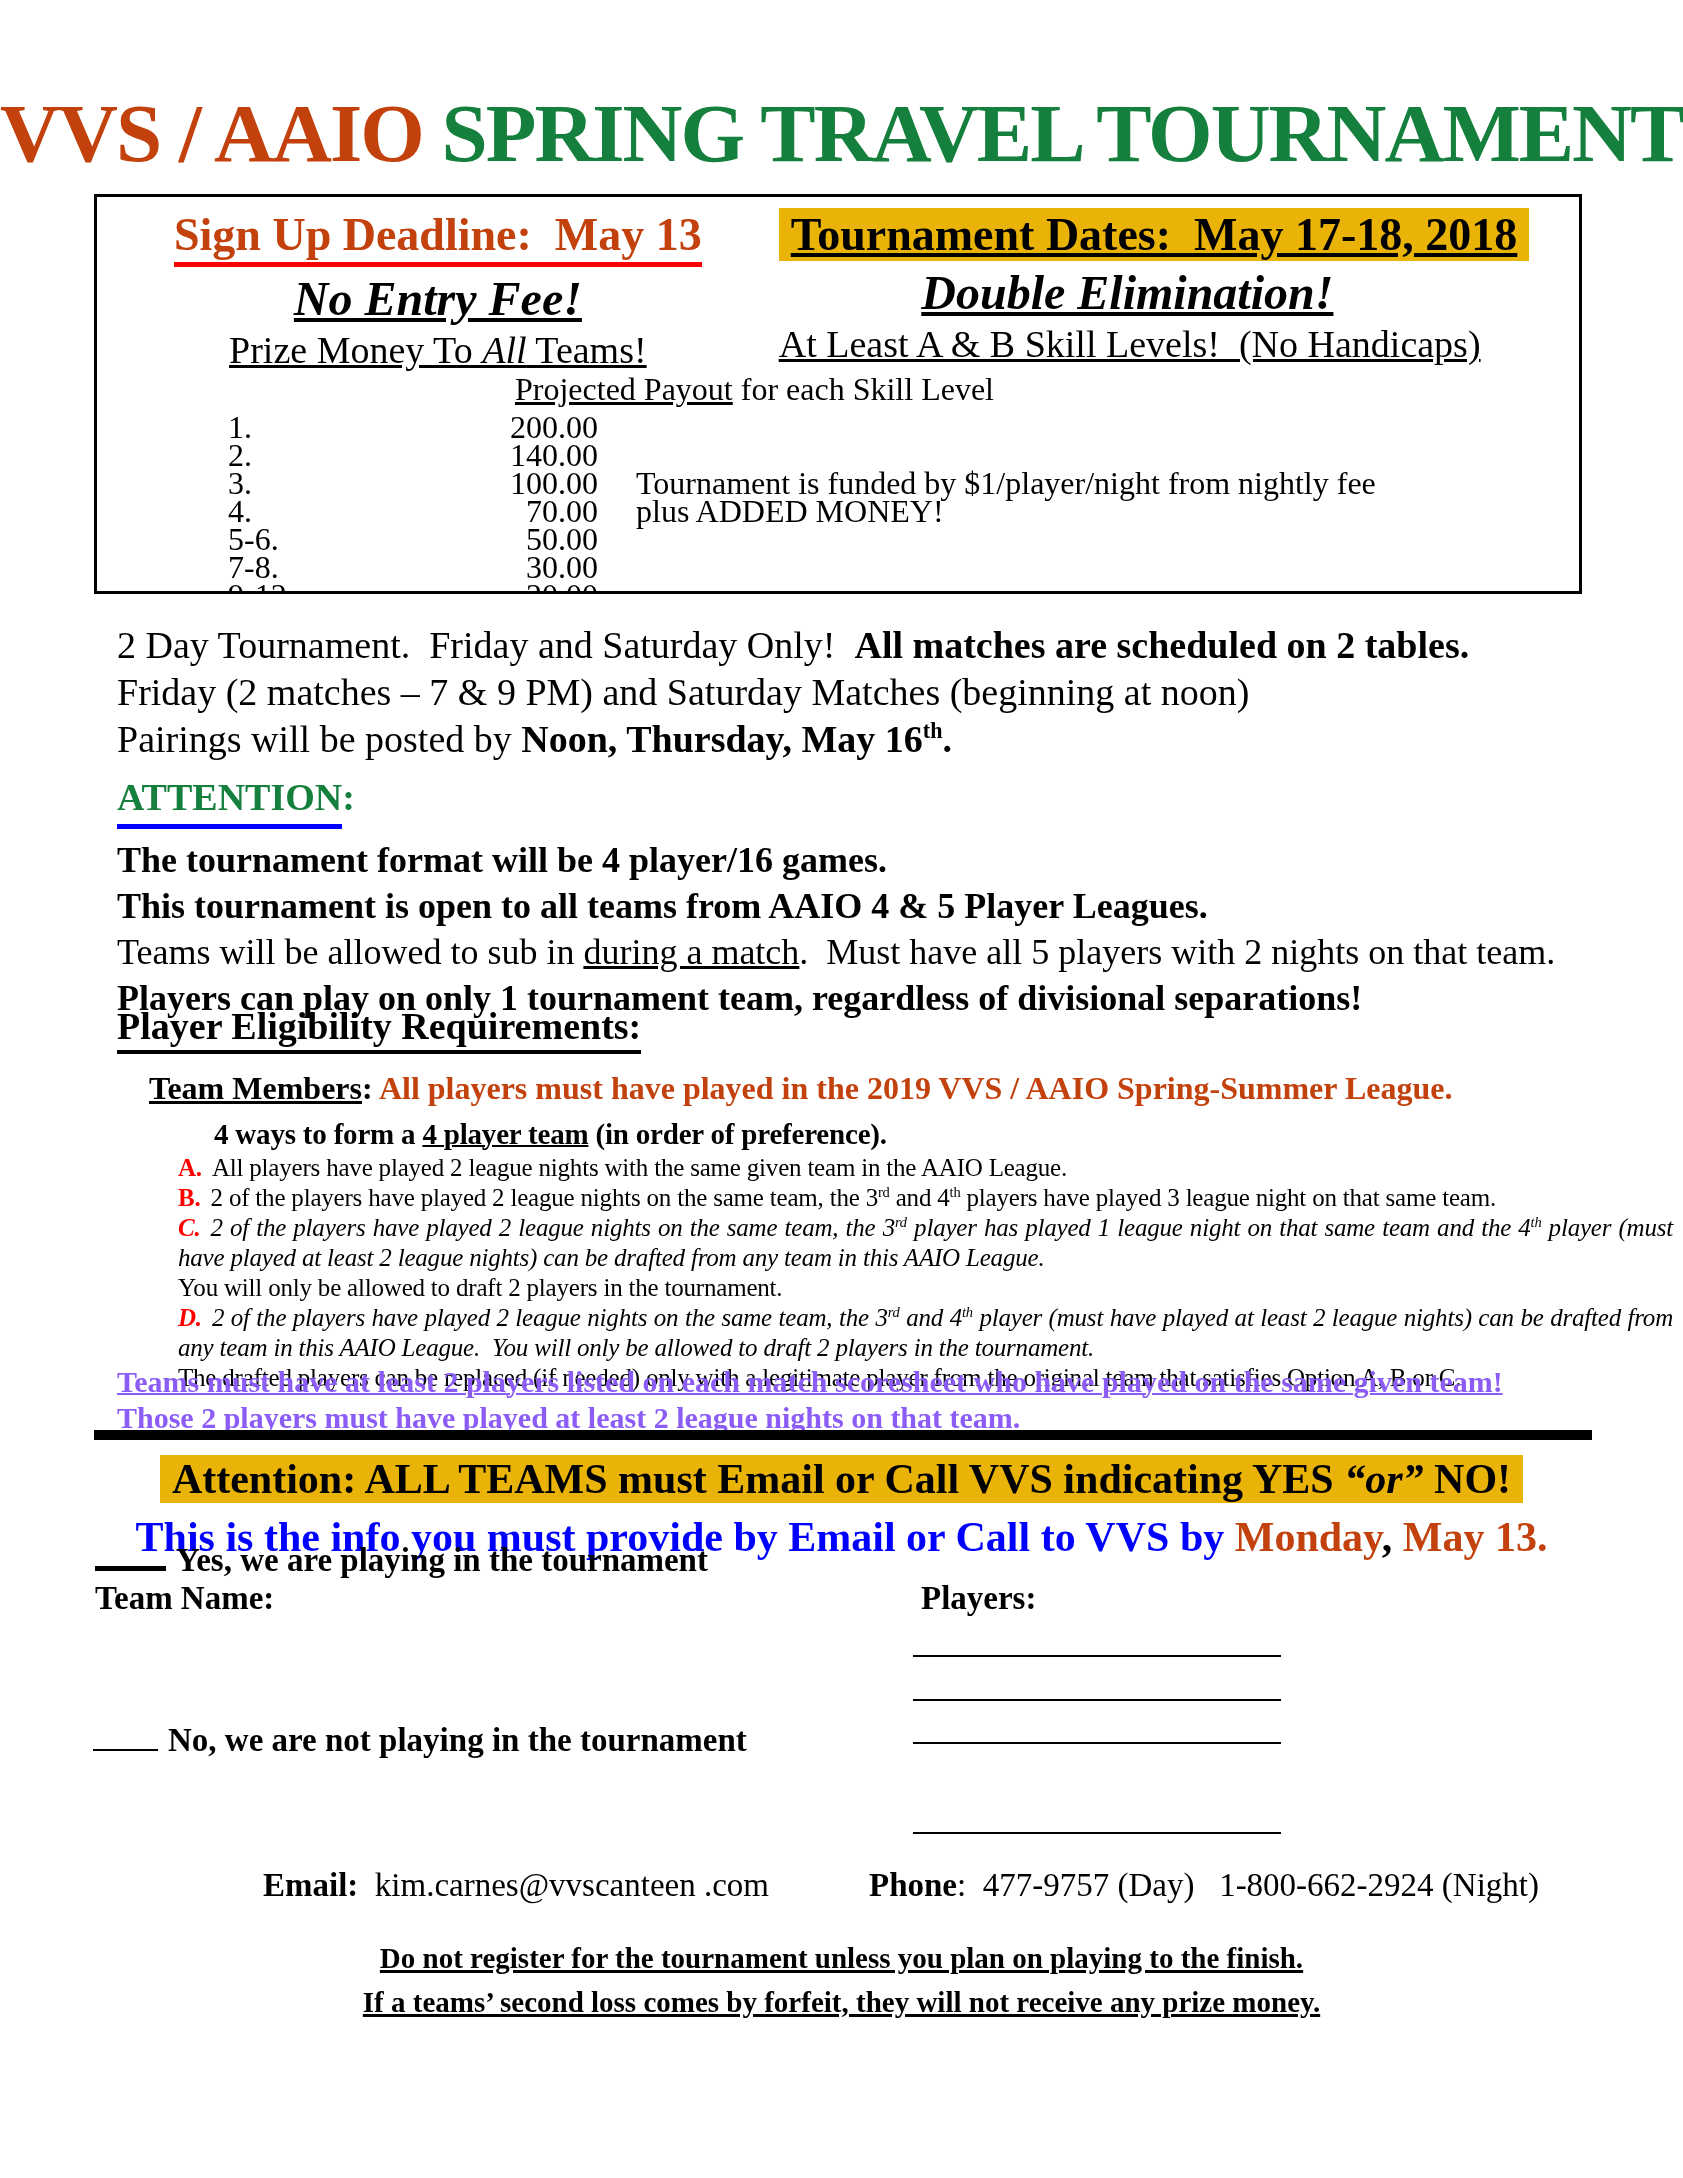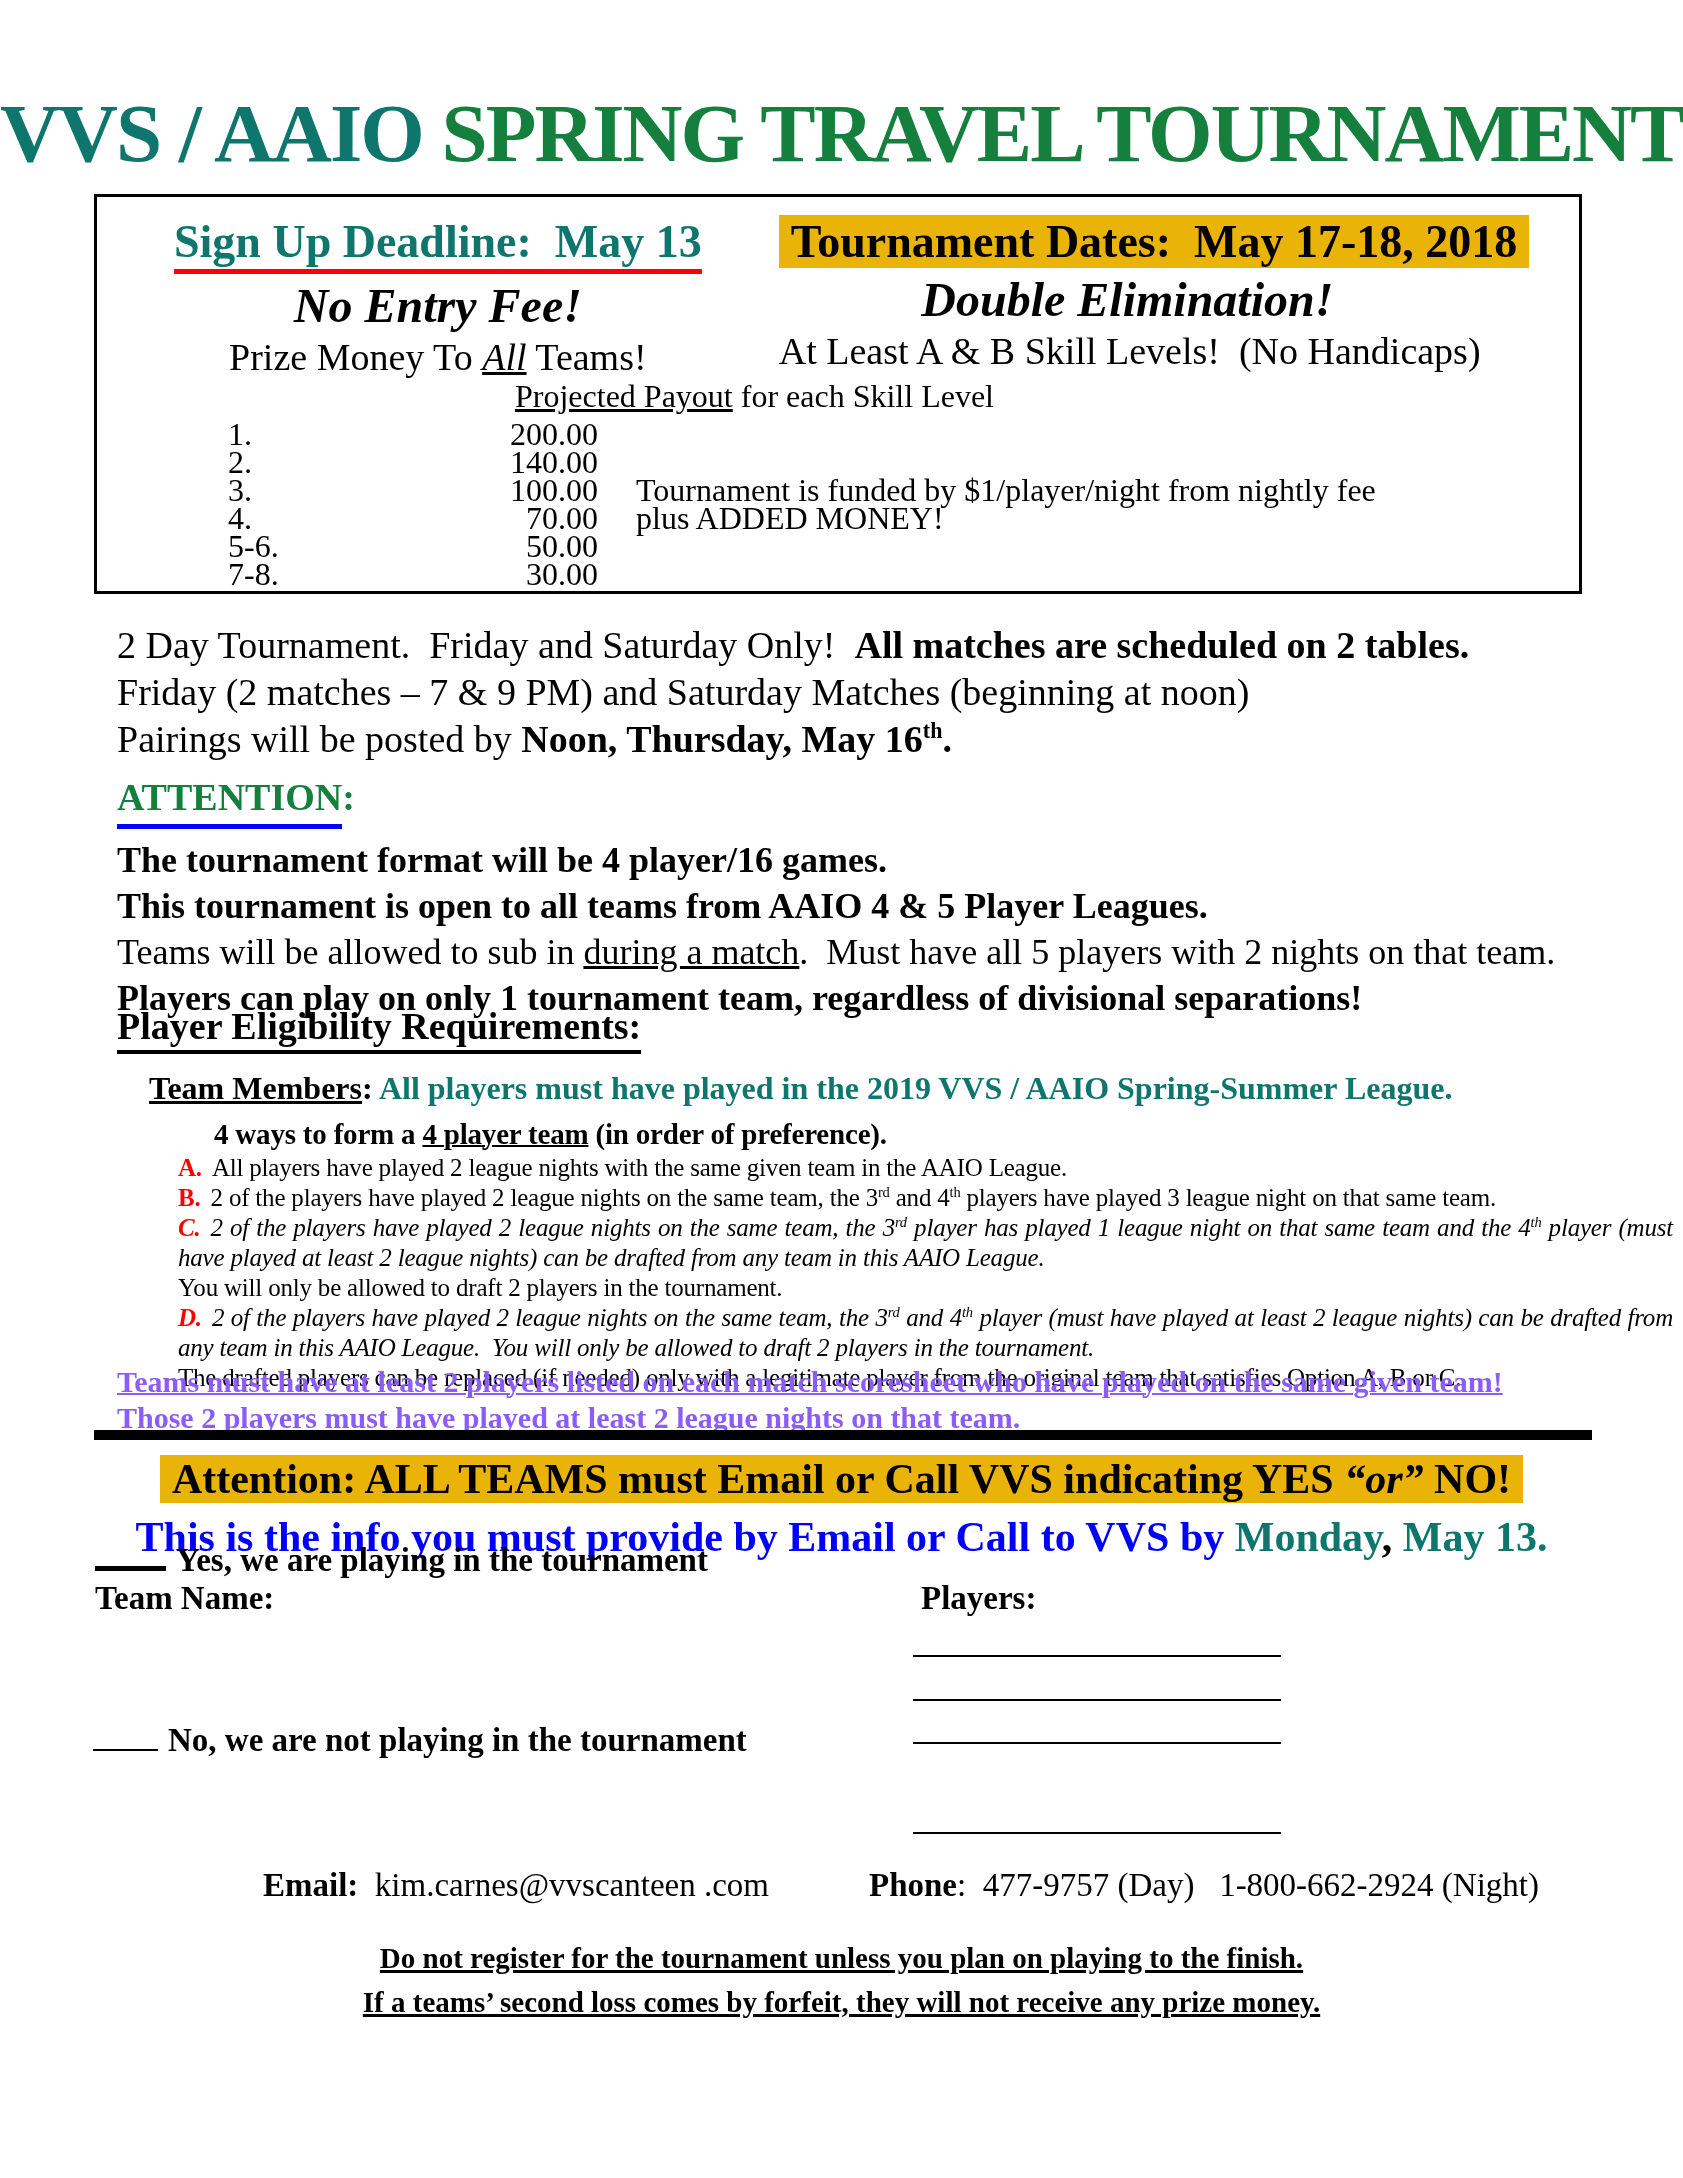--- a/index.html
+++ b/index.html
@@ -3,30 +3,30 @@
 <meta charset="utf-8">
 <style>
   html,body{margin:0;padding:0;}
   body{
     width:1683px;height:2178px;position:relative;background:#ffffff;
     font-family:"Liberation Serif","DejaVu Serif",serif;color:#000;overflow:hidden;
   }
   .abs{position:absolute;}
   .b{font-weight:bold;}
   .i{font-style:italic;}
-  .red{color:#0f766e;}
+  .red{color:#c2410c;}
   .blue{color:#15803d;}
   sup{font-size:0.58em;vertical-align:super;line-height:0;}
 
   
   #title{top:85px;left:0;width:100%;text-align:center;font-size:83px;font-weight:bold;letter-spacing:-2px;white-space:nowrap;}
 
   
   #infobox{left:94px;top:194px;width:1488px;height:400px;border:3px solid #000;box-sizing:border-box;overflow:hidden;}
-  .box-cols{display:flex;margin-top:19px;}
+  .box-cols{display:flex;margin-top:12px;text-decoration:underline;}
   .col-left{width:46%;text-align:center;}
   .col-right{width:54%;text-align:center;padding-right:103px;box-sizing:border-box;}
   .row1{font-size:46px;font-weight:bold;line-height:1.12;margin-bottom:6px;white-space:nowrap;}
   .row2{font-size:48px;font-weight:bold;font-style:italic;line-height:1.1;margin-bottom:4px;white-space:nowrap;}
   .row3{font-size:38px;line-height:1.15;white-space:nowrap;}
   .deadline-u{display:inline-block;border-bottom:5px solid #ff0000;padding-bottom:1px;}
   .hl{background:#eab308;padding:1px 12px;}
   .u-all{font-style:italic;text-decoration:underline;text-decoration-thickness:3px;}
   #payout{margin-left:131px;margin-top:0;font-size:32px;line-height:1.0;}
   #payout-header{margin-left:287px;margin-bottom:6px;}

